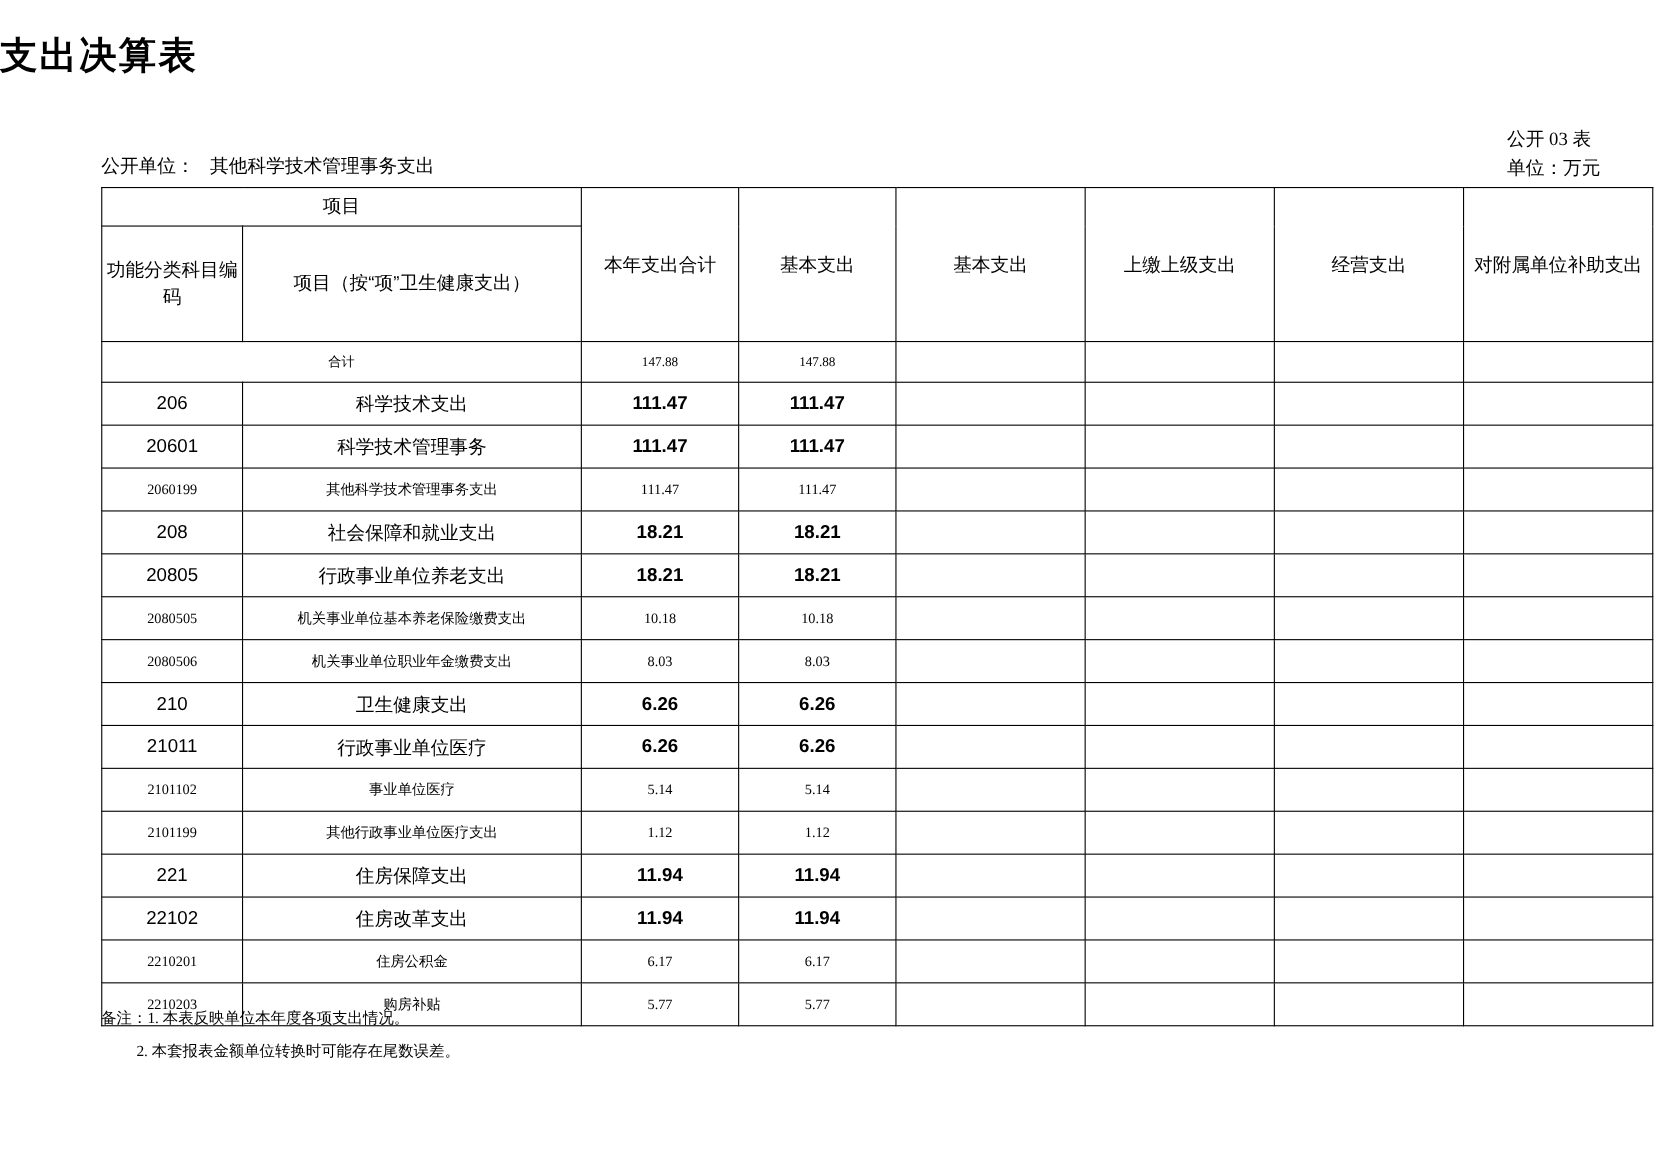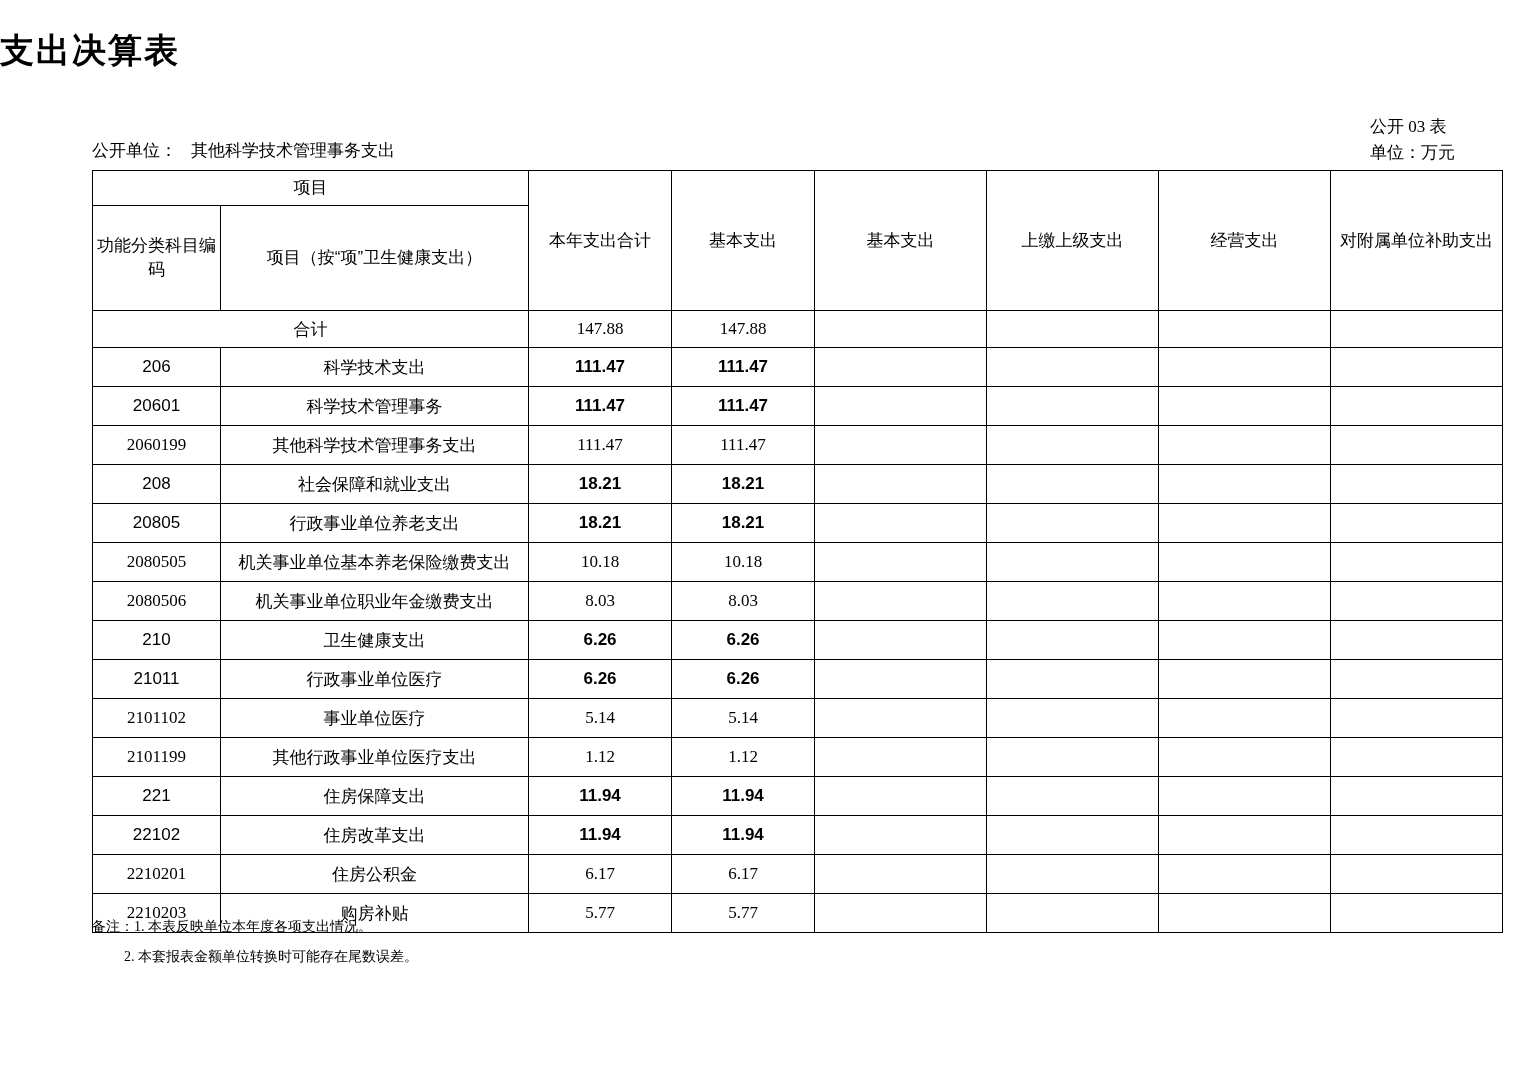--- a/index.html
+++ b/index.html
@@ -78,34 +78,34 @@
     height: 104px;
   }
   .col-code { width: 128px; }
   .col-name { width: 308px; }
   .col-num  { width: 143px; }
   .col-wide { width: 172px; }
 
   .row-total td {
     height: 36px;
     font-weight: bold;
-    font-size: 17px;
+    font-size: 12px;
     font-family: "Liberation Sans", "DejaVu Sans", sans-serif;
     margin-left: 40px;
   }
   .data-row td {
     height: 38px;
   }
   .bold-row td {
     font-weight: bold;
     font-size: 17px;
     font-family: "Liberation Sans", "DejaVu Sans", sans-serif;
   }
   .plain-row td {
-    font-size: 17px;
+    font-size: 13px;
     font-family: "Liberation Serif", "DejaVu Serif", serif;
   }
   td.code {
     text-align: left;
     padding-left: 10px;
   }
   td.name {
     text-align: left;
     padding-left: 12px;
   }

